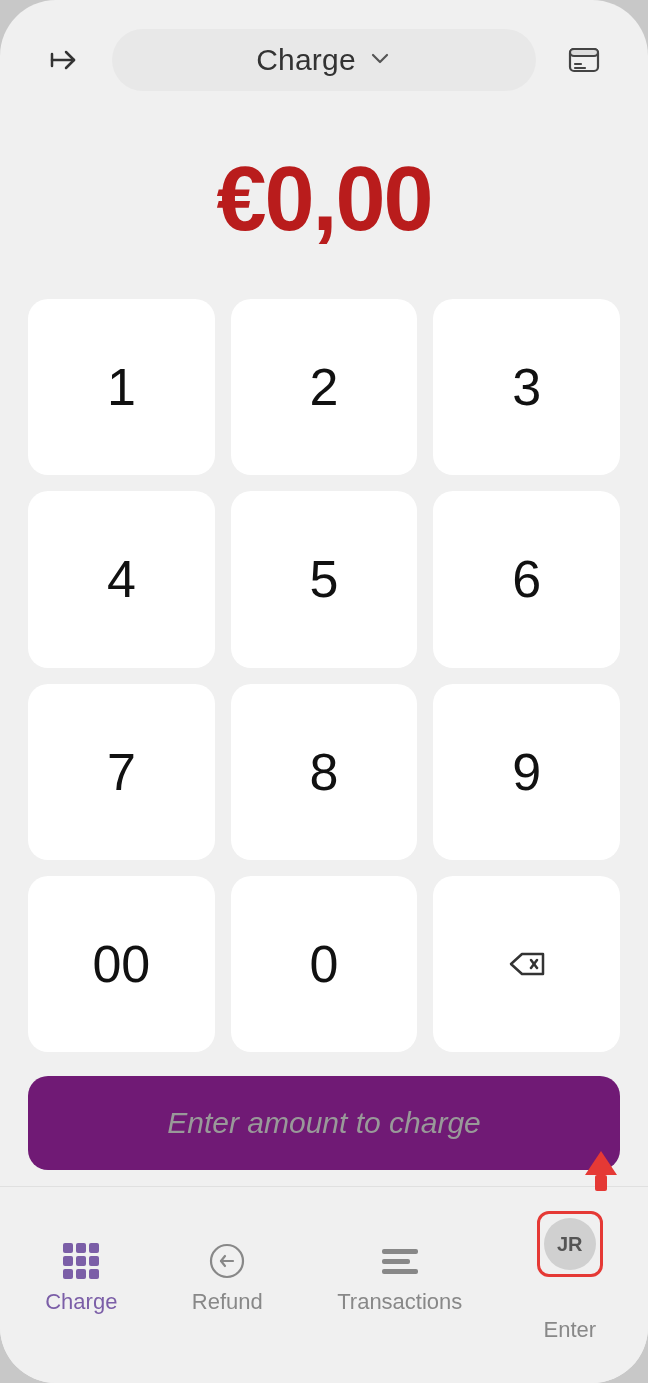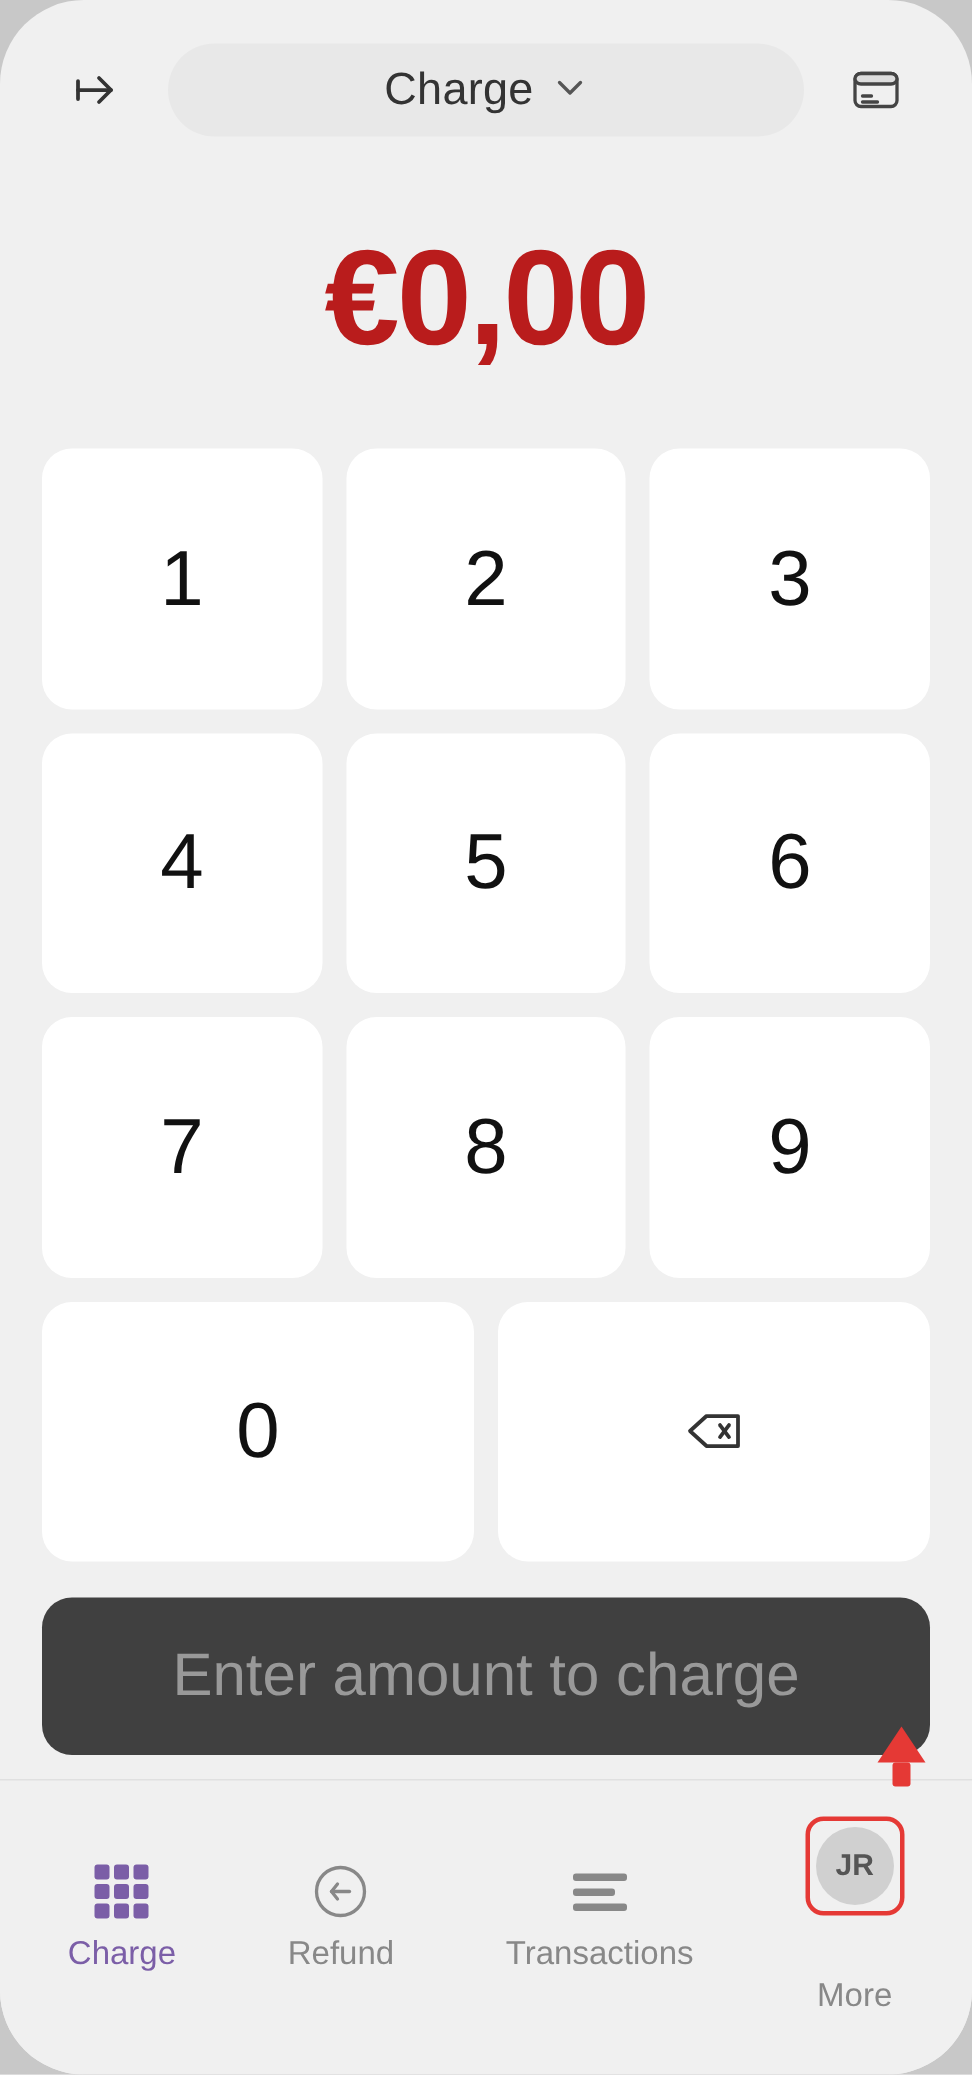--- a/index.html
+++ b/index.html
@@ -128,28 +128,29 @@
       height: 44px;
     }
 
     
     .charge-btn-area {
       padding: 24px 28px 16px;
     }
 
     .charge-btn {
       width: 100%;
-      background: #404040;
+      background: #701a75;
       border: none;
       border-radius: 20px;
       padding: 30px 24px;
-      font-size: 40px;
+      font-size: 30px;
       color: #999;
       cursor: pointer;
       text-align: center;
+      font-style: italic;
     }
 
     
     .bottom-nav {
       display: flex;
       align-items: center;
       justify-content: space-around;
       padding: 16px 8px 32px;
       background: #f0f0f0;
       border-top: 1px solid #e0e0e0;
@@ -310,20 +311,21 @@
       <button class="key-btn">4</button>
       <button class="key-btn">5</button>
       <button class="key-btn">6</button>
     </div>
     <div class="keypad-row">
       <button class="key-btn">7</button>
       <button class="key-btn">8</button>
       <button class="key-btn">9</button>
     </div>
     <div class="keypad-row">
+      <button class="key-btn">00</button>
       <button class="key-btn">0</button>
       <button class="key-btn backspace">
         <svg viewBox="0 0 44 44" fill="none">
           <path d="M38 12H17L6 22L17 32H38V12Z" stroke="#333" stroke-width="2.5" stroke-linecap="round" stroke-linejoin="round"></path>
           <line x1="26" y1="18" x2="32" y2="26" stroke="#333" stroke-width="2.5" stroke-linecap="round"></line>
           <line x1="32" y1="18" x2="26" y2="26" stroke="#333" stroke-width="2.5" stroke-linecap="round"></line>
         </svg>
       </button>
     </div>
   </div>
@@ -377,17 +379,17 @@
 
       <div class="arrow-indicator">
         <svg viewBox="0 0 56 56" fill="none">
           <polygon points="28,8 44,32 12,32" fill="#e53935"></polygon>
           <rect x="22" y="32" width="12" height="16" rx="2" fill="#e53935"></rect>
         </svg>
       </div>
       <div class="more-nav-outline">
         <div class="avatar-circle">JR</div>
       </div>
-      <span class="nav-item-label">More</span>
+      <span class="nav-item-label">Enter</span>
     </div>
 
   </div>
 </div>
 
 </body></html>

